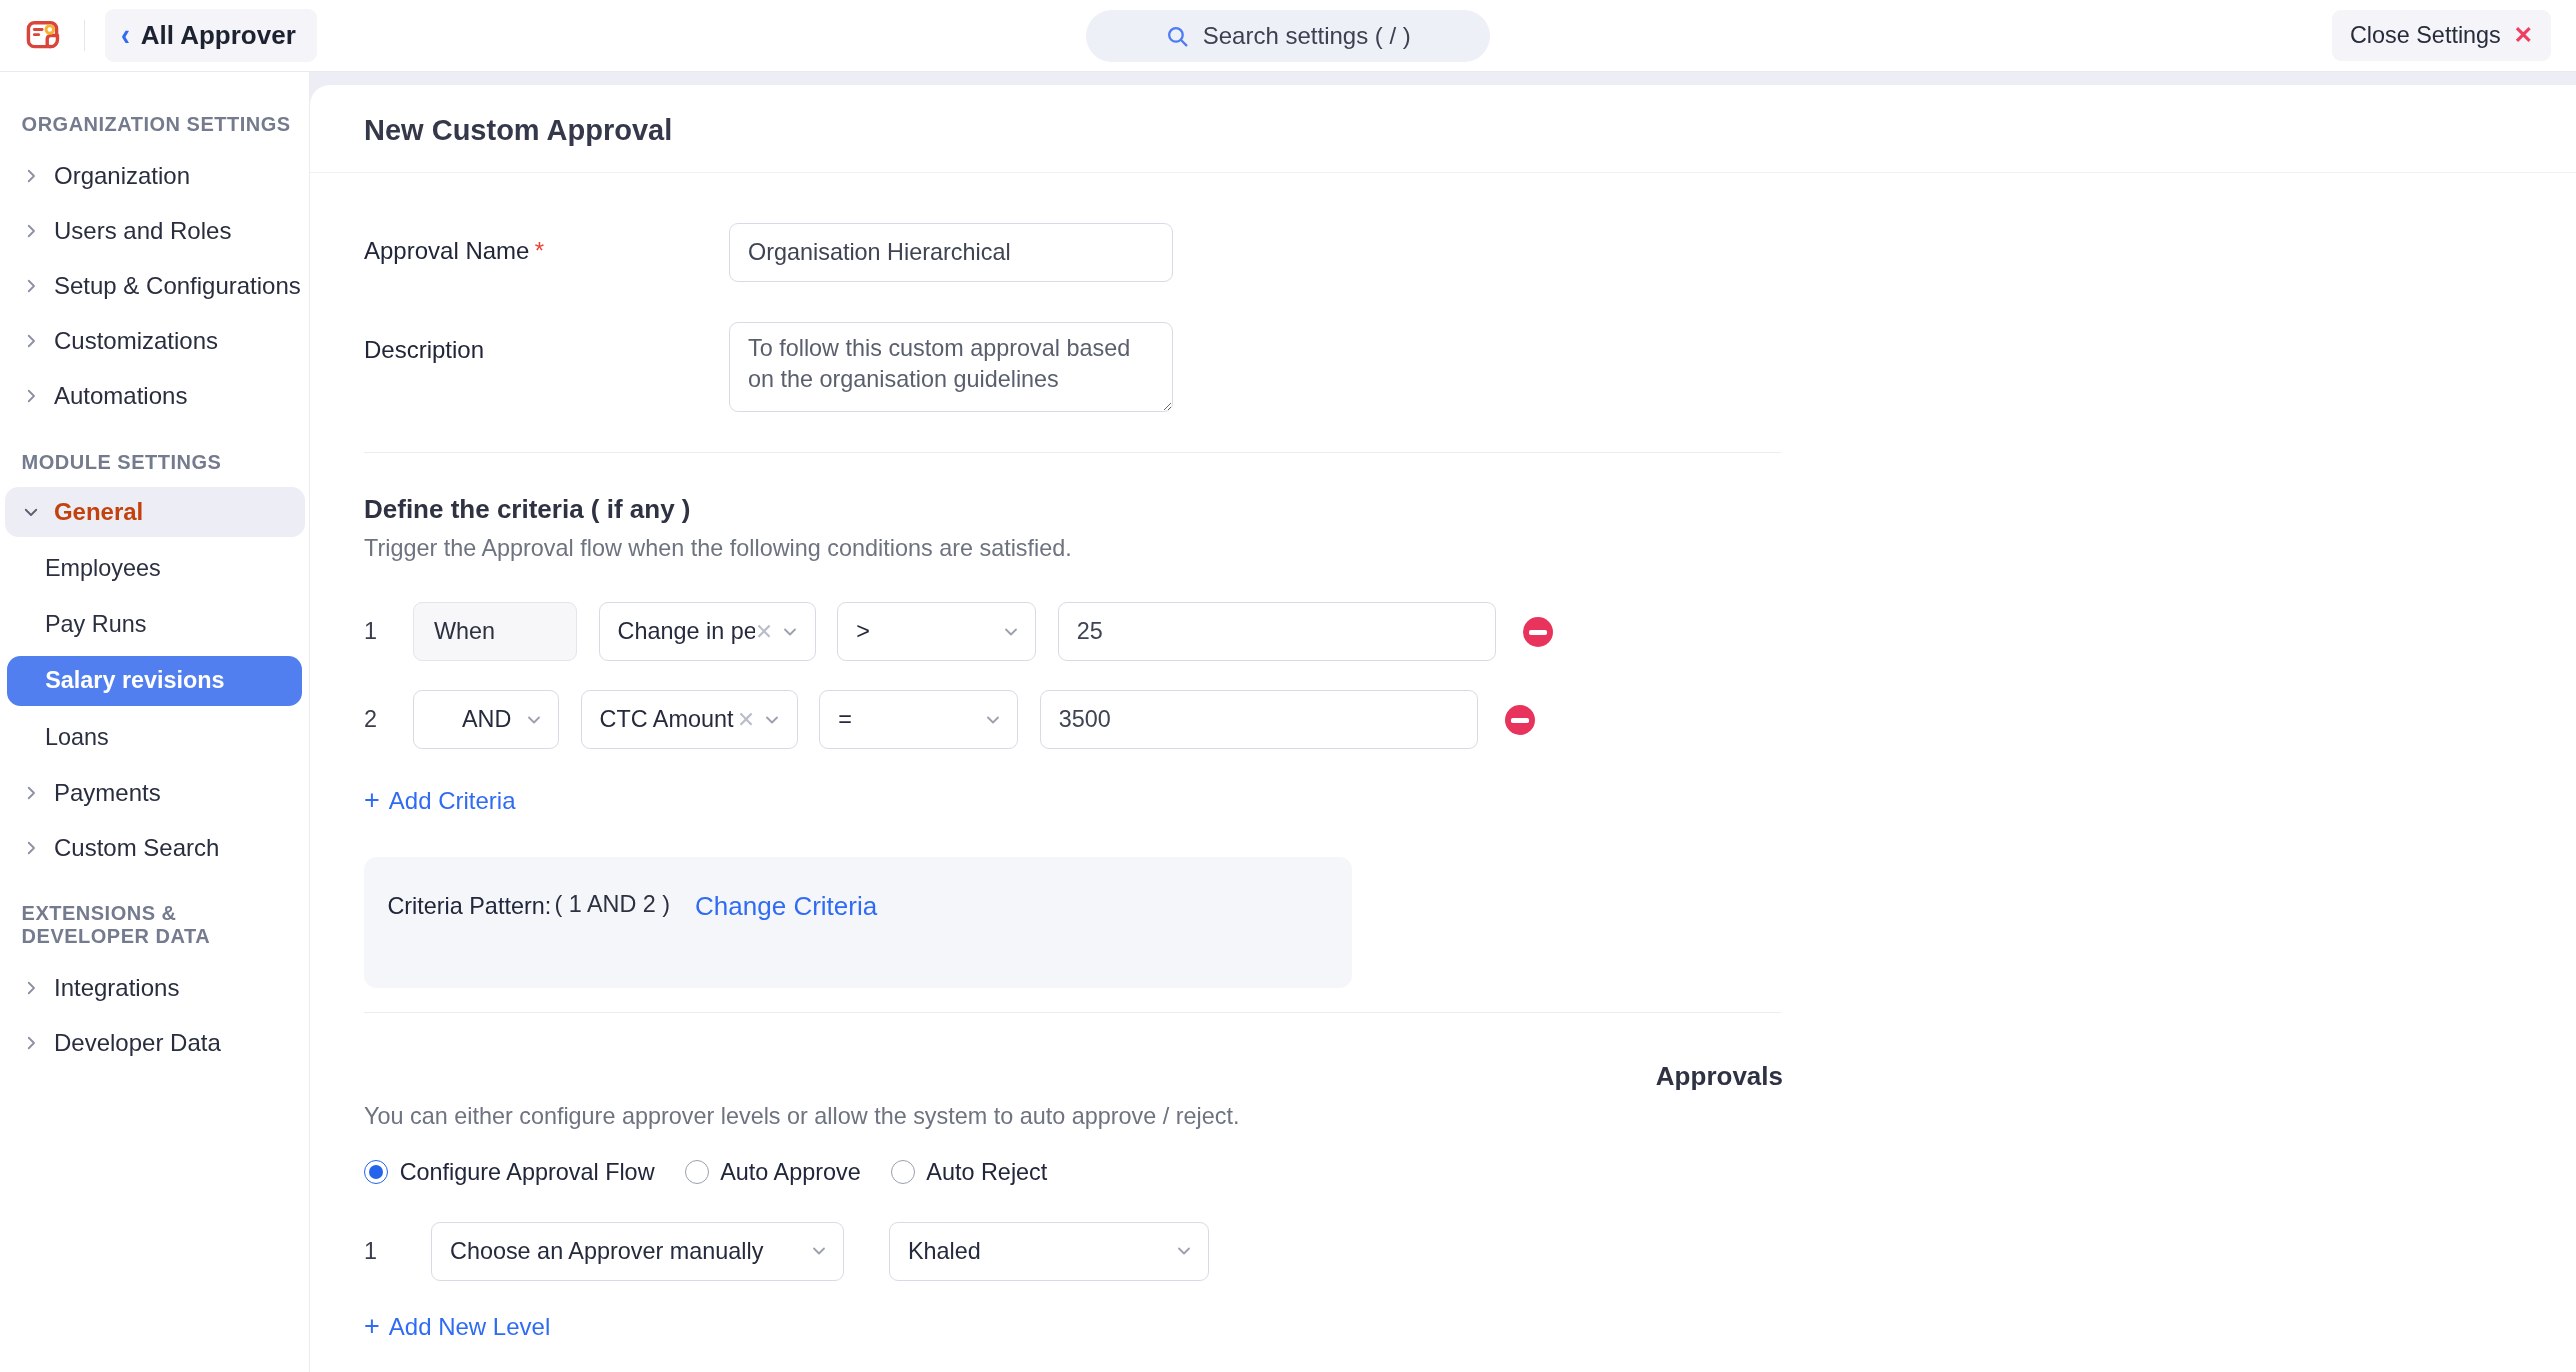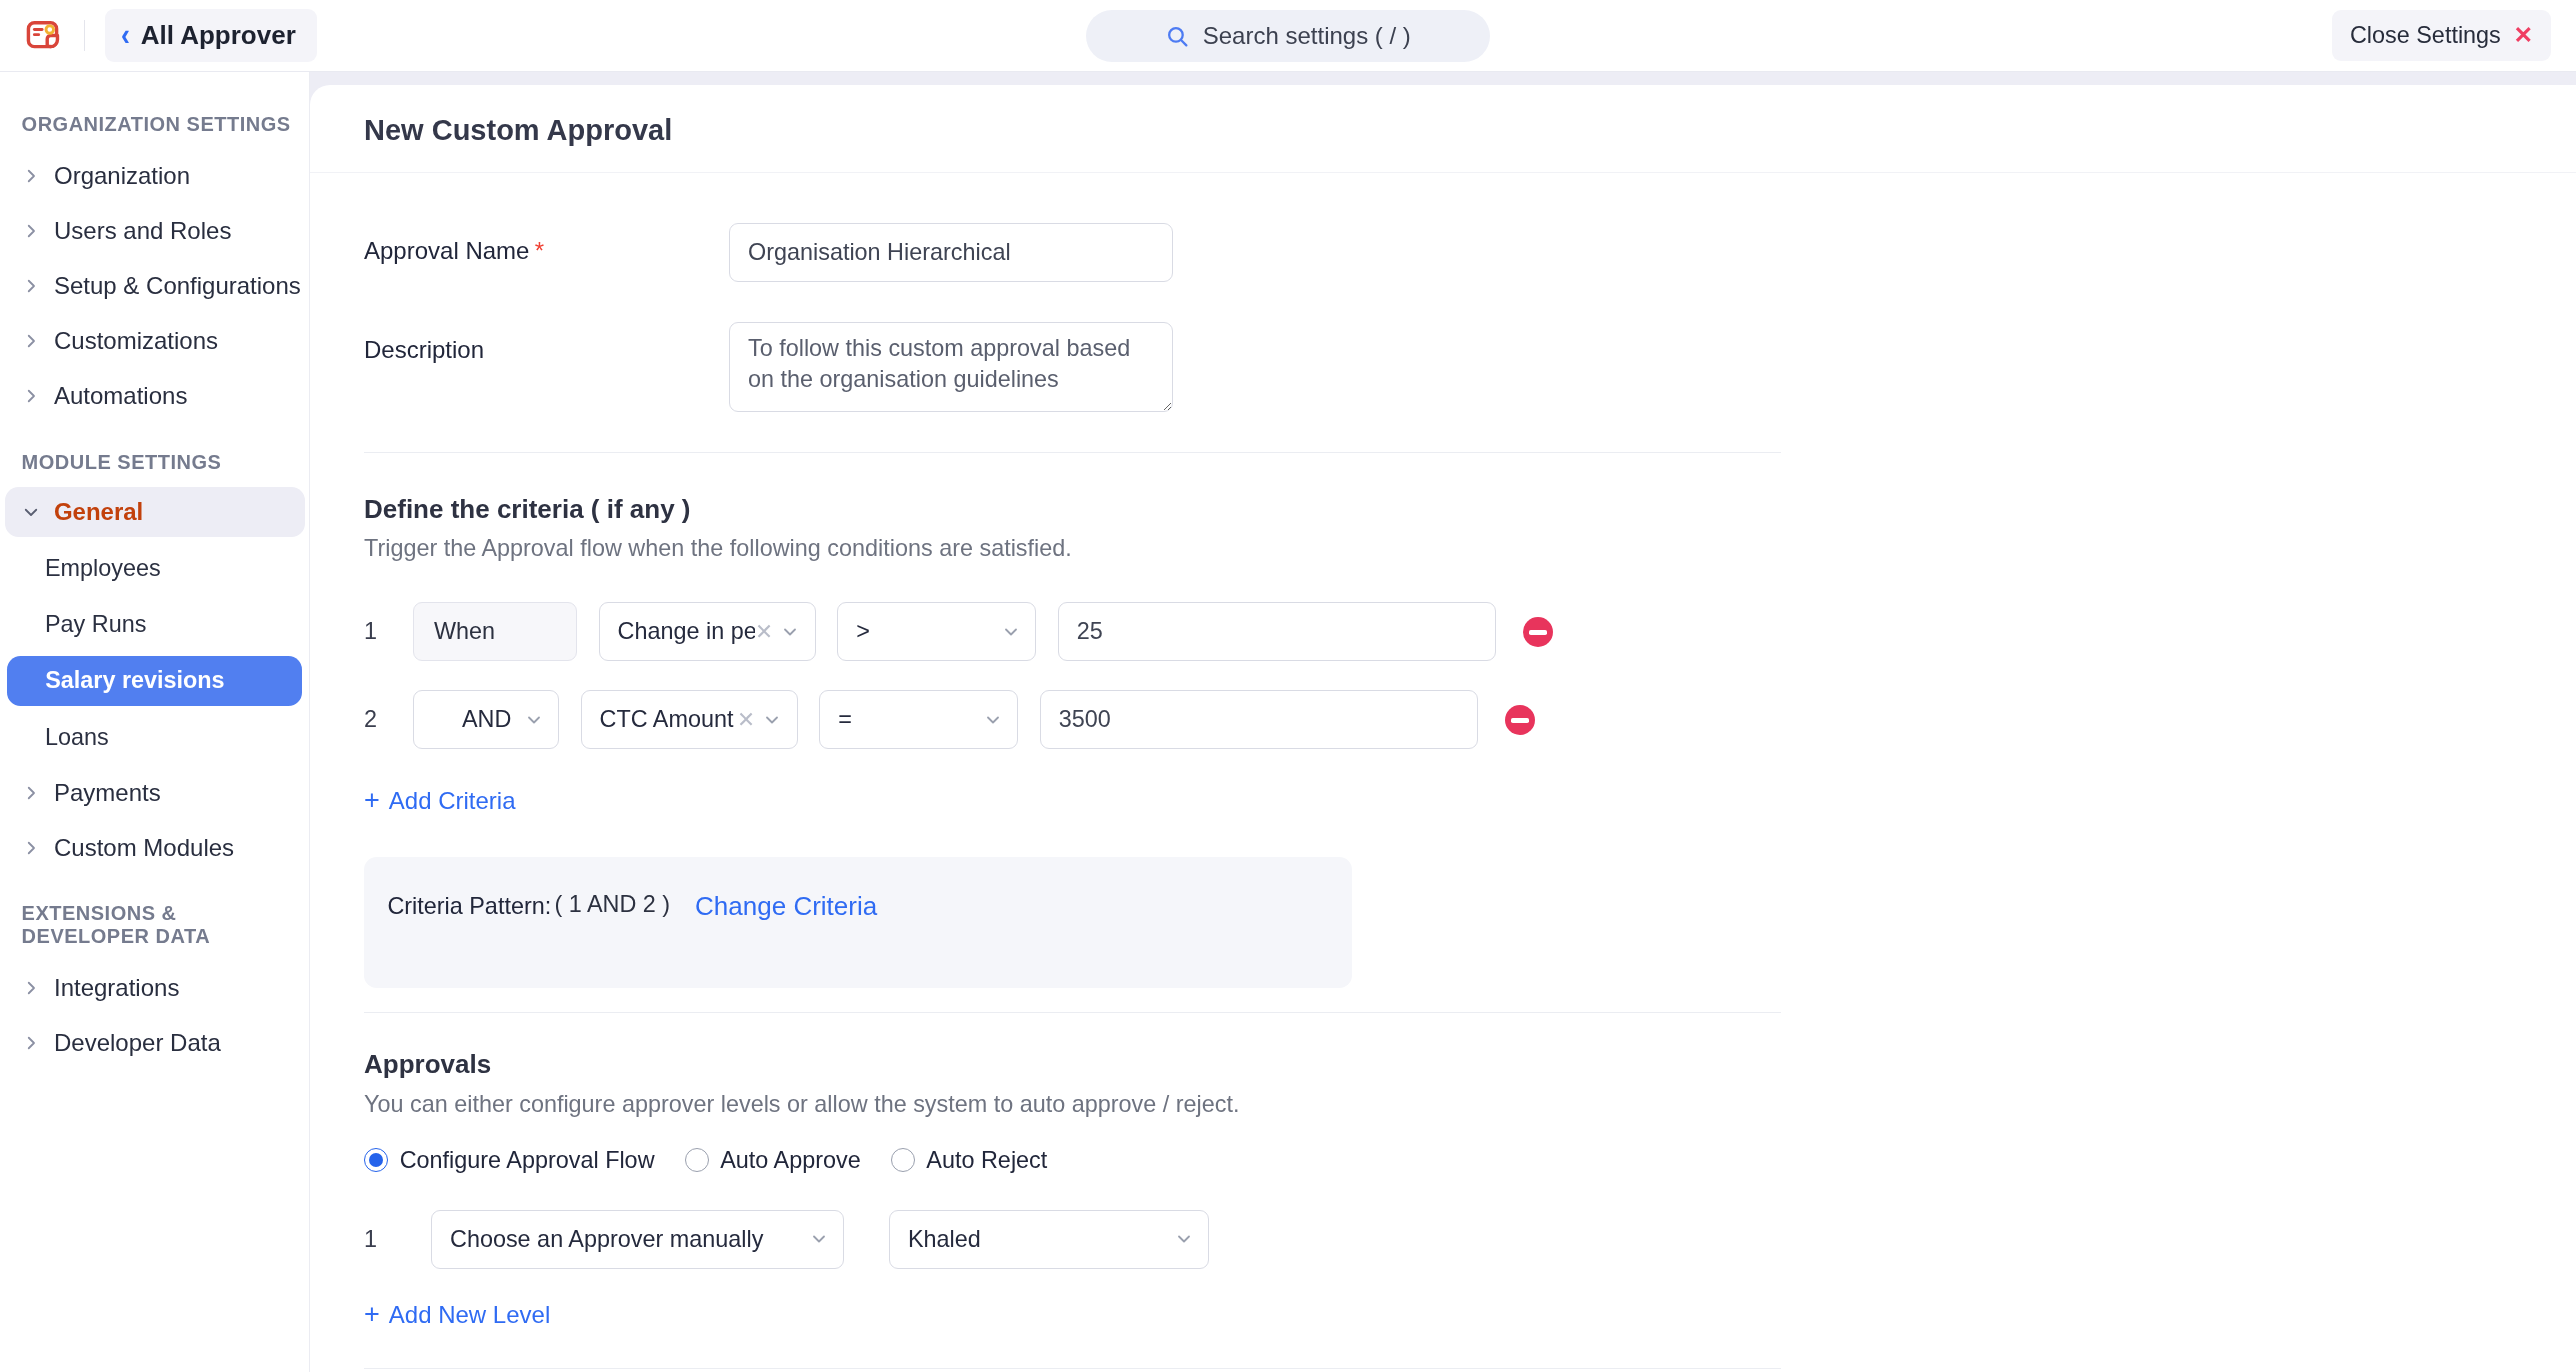--- a/index.html
+++ b/index.html
@@ -225,21 +225,21 @@
           </svg>
         </span>
       <span class="lbl">Payments</span>
     </div>
     <div class="side-item">
       <span class="chev">
           <svg width="18" height="18" viewBox="0 0 24 24" fill="none">
             <path d="M9 5l7 7-7 7" stroke="#8b90a3" stroke-width="2.4" stroke-linecap="round" stroke-linejoin="round"></path>
           </svg>
         </span>
-      <span class="lbl">Custom Modules</span>
+      <span class="lbl">Custom Search</span>
     </div>
 
     <div class="side-heading">EXTENSIONS &amp; DEVELOPER DATA</div>
 
     <div class="side-item">
       <span class="chev">
           <svg width="18" height="18" viewBox="0 0 24 24" fill="none">
             <path d="M9 5l7 7-7 7" stroke="#8b90a3" stroke-width="2.4" stroke-linecap="round" stroke-linejoin="round"></path>
           </svg>
         </span>
@@ -345,21 +345,21 @@
         </button>
 
         <div class="pattern-box">
           <div class="pattern-label">Criteria Pattern:</div>
           <div class="pattern-value">( 1 AND 2 )</div>
           <button class="pattern-change">Change Criteria</button>
         </div>
 
         <div class="divider mt-div2"></div>
 
-        <h2 class="section-heading" style="margin-top:36px;">Approvals</h2>
+        <h2 class="section-heading" style="margin-top:48px;text-align:right;">Approvals</h2>
         <div class="section-sub">You can either configure approver levels or allow the system to auto approve / reject.</div>
 
         <div class="radio-row">
           <div class="radio-opt checked">
             <span class="radio-circ"></span>
             <span class="lbl">Configure Approval Flow</span>
           </div>
           <div class="radio-opt">
             <span class="radio-circ"></span>
             <span class="lbl">Auto Approve</span>

